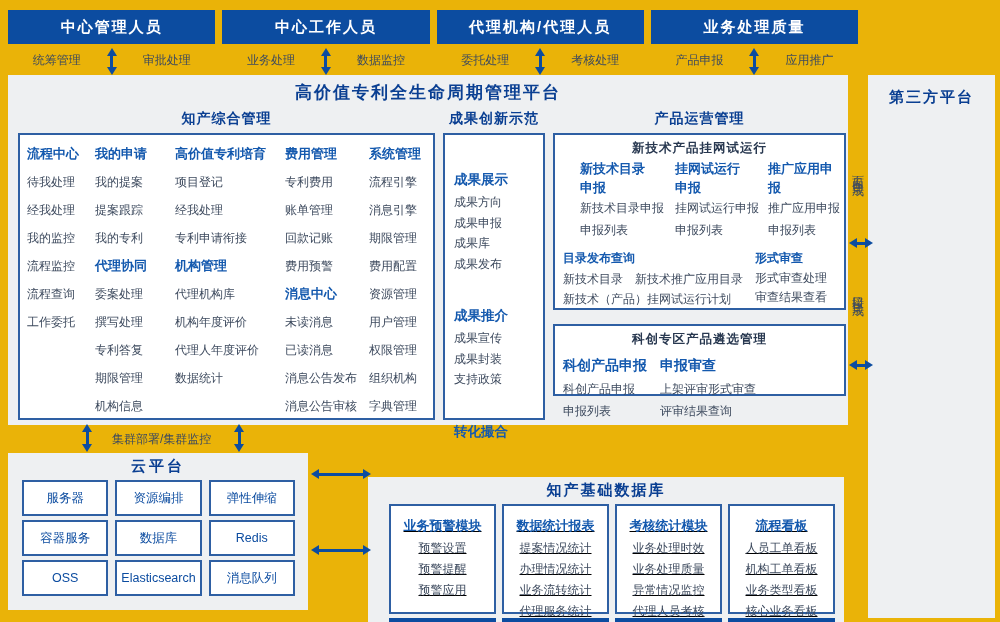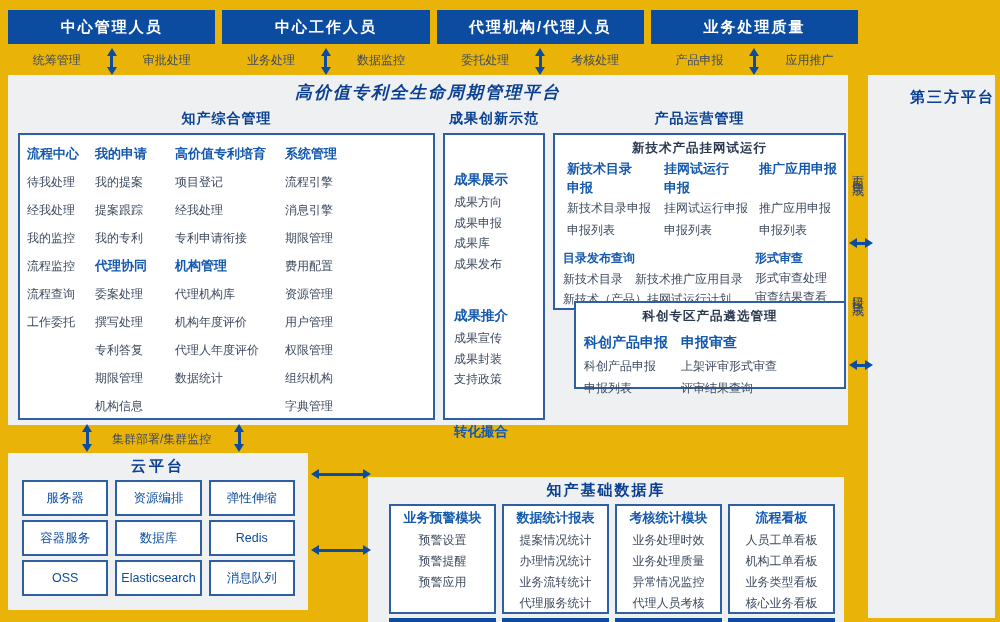--- a/index.html
+++ b/index.html
@@ -27,76 +27,76 @@
 
   
   .actors{position:absolute;left:8px;top:10px;width:850px;display:flex;gap:7px;}
   .actor{position:relative;flex:1;height:70px;}
   .actor-bar{height:34px;background:var(--blue);color:#fff;font-weight:bold;font-size:15px;letter-spacing:2px;display:flex;align-items:center;justify-content:center;}
   .actor-labels{margin-top:8px;display:flex;justify-content:center;gap:62px;font-size:12px;color:var(--item);}
   .actor .varrow{left:calc(50% - 5px);top:38px;height:27px;}
 
   
   .main-panel{position:absolute;left:8px;top:75px;width:840px;height:350px;background:var(--panel);}
-  .main-title{position:absolute;top:6px;left:0;width:100%;text-align:center;font-size:17px;font-weight:bold;color:var(--title);letter-spacing:2px;font-style:italic;}
+  .main-title{position:absolute;top:6px;left:0;width:100%;text-align:center;font-size:17px;font-weight:bold;color:var(--title);letter-spacing:2px;}
   .sec{position:absolute;top:0;height:345px;}
   .sec-title{position:absolute;top:35px;left:0;width:100%;text-align:center;font-size:14px;font-weight:bold;color:var(--title);letter-spacing:1px;white-space:nowrap;}
   .sec-box{position:absolute;left:0;right:0;background:#fff;border:2px solid var(--border);}
 
   #sec-comp{left:10px;width:417px;}
   #sec-comp .sec-box{top:58px;height:287px;display:flex;padding:5px 0 0 7px;}
   .comp-col{flex:none;}
   .c1{width:68px}.c2{width:80px}.c3{width:110px}.c4{width:84px}.c5{width:68px}
   .g-header{font-size:13px;font-weight:bold;color:var(--header);line-height:28px;white-space:nowrap;}
   .g-item{font-size:12px;color:var(--item);line-height:28px;white-space:nowrap;}
 
   #sec-innov{left:435px;width:102px;}
   #sec-innov .sec-box{top:58px;height:287px;padding:3px 0 0 9px;}
   #sec-innov .g-header{line-height:25px;font-size:13.5px;margin-top:29px;}
   #sec-innov .g-item{line-height:20.5px;}
 
   #sec-prod{left:545px;width:293px;}
   .pbox{position:absolute;left:0;right:0;background:#fff;border:2px solid var(--border);}
   #pbox1{top:58px;height:177px;}
-  #pbox2{top:226px;height:88px;margin-left:21px;}
+  #pbox2{top:249px;height:72px;}
   .pbox-title{height:24px;line-height:26px;text-align:center;font-size:12.5px;font-weight:bold;color:#283850;letter-spacing:1px;}
-  .pb1-cols{display:flex;height:86px;padding:0 4px 0 4px;margin-left:8px;}
+  .pb1-cols{display:flex;height:86px;padding:0 4px 0 25px;}
   .pcol1{width:97px}.pcol2{width:95px}.pcol3{flex:1}
   .p-header{font-size:13px;font-weight:bold;color:var(--header);line-height:19px;min-height:38px;}
   .pcol1 .p-header,.pcol2 .p-header{width:72px;}
   .p-item{font-size:12px;color:var(--item);line-height:22px;white-space:nowrap;}
   .pb1-bottom{display:flex;padding:2px 4px 0 8px;}
   .cat{width:192px}.rev{flex:1}
   .p-header2{font-size:12px;font-weight:bold;color:var(--header);line-height:22px;white-space:nowrap;}
   .cat-item{display:inline-block;margin-right:12px;font-size:12px;color:var(--item);line-height:19px;}
   .rev-items .p-item{line-height:19px;}
   .pb2-cols{display:flex;padding:2px 4px 0 8px;}
   .pb2-cols .p-header2{line-height:26px;font-size:14px;}
   .pb2-cols .p-item{line-height:22px;}
 
   
   .tp-panel{position:absolute;left:868px;top:75px;width:127px;height:543px;background:var(--panel);}
-  .tp-title{position:absolute;top:13px;left:0;width:100%;text-align:right;font-size:15px;font-weight:bold;color:var(--title);letter-spacing:2px;}
+  .tp-title{position:absolute;top:13px;left:0;width:100%;text-align:center;font-size:15px;font-weight:bold;color:var(--title);letter-spacing:2px;}
   .tp-list{position:absolute;top:60px;left:12px;width:103px;display:flex;flex-direction:column;gap:39px;}
   .tp-box{height:40px;background:#fff;border:2px solid var(--border);display:flex;align-items:center;justify-content:center;font-size:13px;color:var(--blue);white-space:nowrap;}
   .vlabel{position:absolute;width:14px;font-size:12px;color:var(--item);writing-mode:vertical-rl;text-orientation:upright;letter-spacing:3px;line-height:14px;}
 
   
   .cloud-panel{position:absolute;left:8px;top:453px;width:300px;height:157px;background:var(--panel);}
   .cloud-title{position:absolute;top:4px;left:0;width:100%;text-align:center;font-size:15px;font-weight:bold;color:var(--title);letter-spacing:3px;}
   .cloud-grid{position:absolute;top:27px;left:14px;right:13px;display:grid;grid-template-columns:repeat(3,1fr);gap:4px 7px;}
   .cloud-box{height:36px;background:#fff;border:2px solid var(--border);display:flex;align-items:center;justify-content:center;font-size:12.5px;color:var(--blue);white-space:nowrap;}
   .bridge-label{position:absolute;left:112px;top:431px;font-size:12px;color:var(--item);}
 
   
   .db-panel{position:absolute;left:368px;top:437px;width:476px;height:181px;background:var(--panel);margin-top:40px;}
   .db-title{position:absolute;top:4px;left:0;width:100%;text-align:center;font-size:15px;font-weight:bold;color:var(--title);letter-spacing:2px;}
   .db-cols{position:absolute;top:27px;left:21px;display:flex;gap:6px;}
   .db-col{width:107px;}
-  .db-card{height:110px;background:#fff;border:2px solid var(--border);text-align:center;padding-top:0;}
+  .db-card{height:110px;background:#fff;border:2px solid var(--border);text-align:center;padding-top:8px;text-decoration:underline;}
   .db-header{font-size:13px;font-weight:bold;color:var(--header);line-height:24px;white-space:nowrap;}
   .db-item{font-size:12px;color:var(--item);line-height:21px;white-space:nowrap;}
   .db-footer{margin-top:4px;height:24px;background:var(--blue);color:#fff;font-weight:bold;font-size:13px;display:flex;align-items:center;justify-content:center;letter-spacing:1px;}
 </style>
 </head>
 <body>
 
 <div class="canvas">
 
   <div class="actors">
@@ -181,20 +181,36 @@
               <div class="g-item">项目登记</div>
               <div class="g-item">经我处理</div>
               <div class="g-item">专利申请衔接</div>
             </div>
           <div class="g-header">机构管理</div>
           <div>
               <div class="g-item">代理机构库</div>
               <div class="g-item">机构年度评价</div>
               <div class="g-item">代理人年度评价</div>
               <div class="g-item">数据统计</div>
+            </div>
+        </div>
+        <div class="comp-col c4">
+          <div class="g-header">费用管理</div>
+          <div>
+              <div class="g-item">专利费用</div>
+              <div class="g-item">账单管理</div>
+              <div class="g-item">回款记账</div>
+              <div class="g-item">费用预警</div>
+            </div>
+          <div class="g-header">消息中心</div>
+          <div>
+              <div class="g-item">未读消息</div>
+              <div class="g-item">已读消息</div>
+              <div class="g-item">消息公告发布</div>
+              <div class="g-item">消息公告审核</div>
             </div>
         </div>
         <div class="comp-col c5">
           <div class="g-header">系统管理</div>
           <div>
               <div class="g-item">流程引擎</div>
               <div class="g-item">消息引擎</div>
               <div class="g-item">期限管理</div>
               <div class="g-item">费用配置</div>
               <div class="g-item">资源管理</div>

